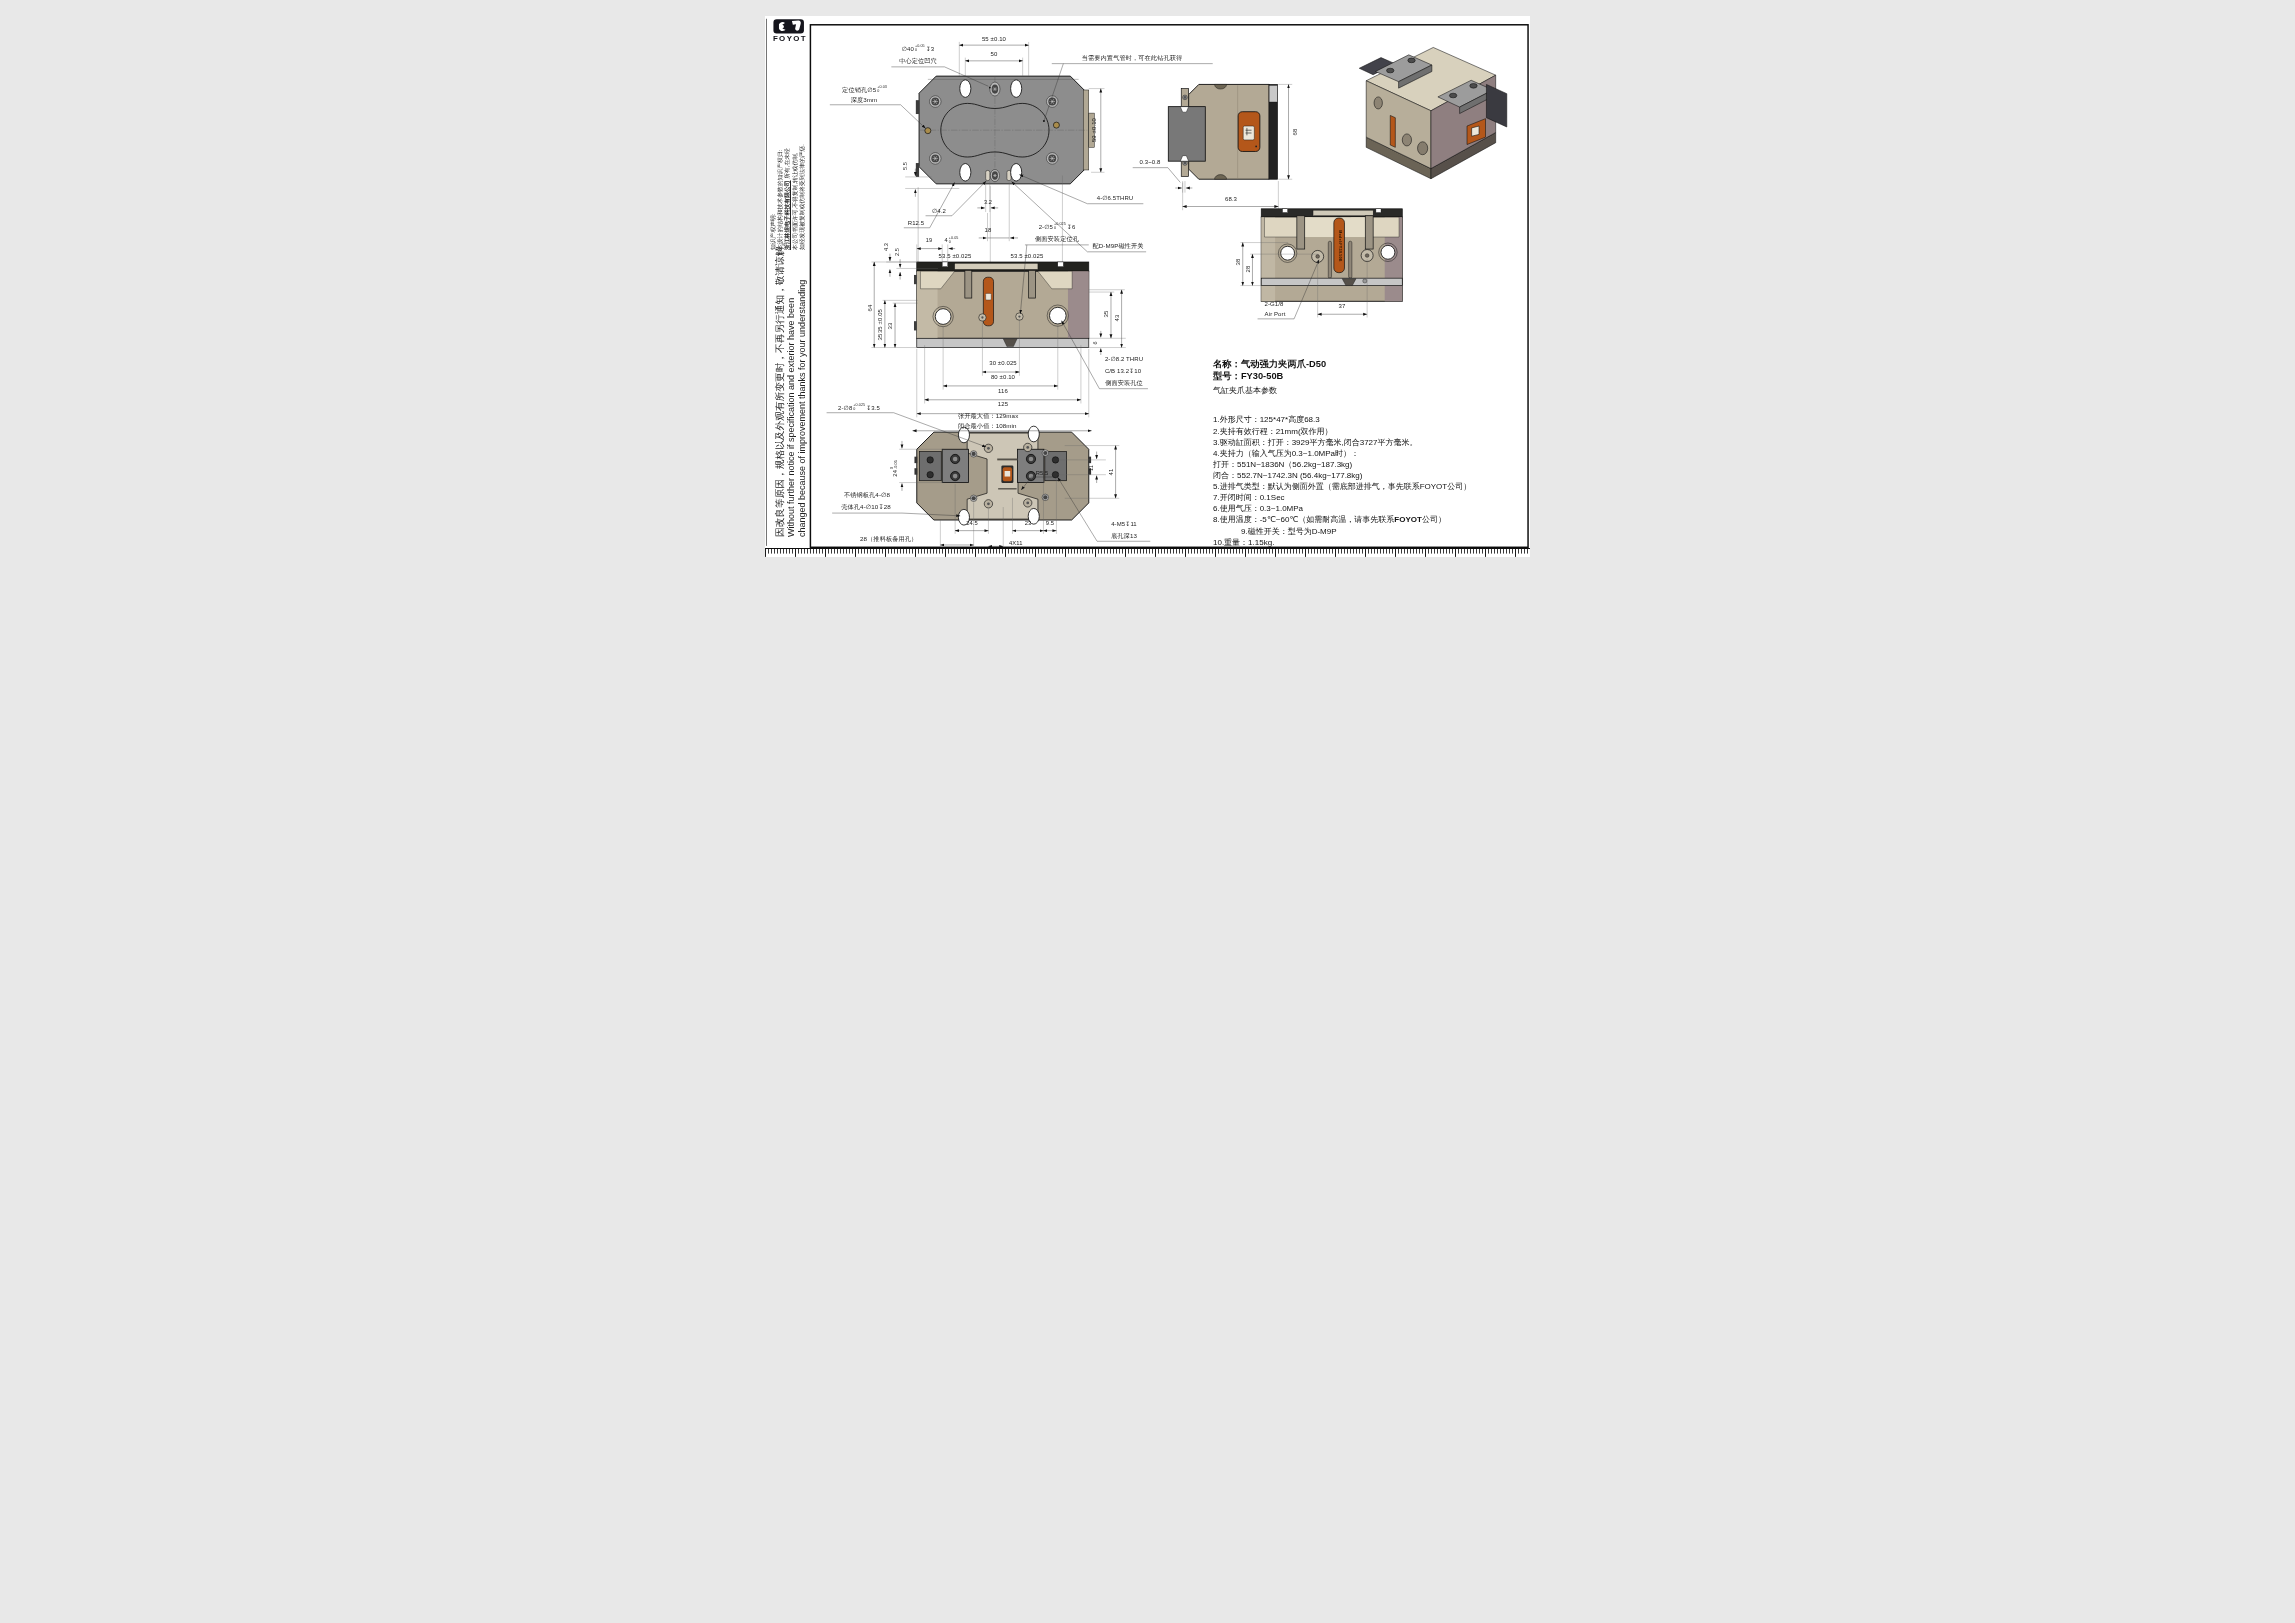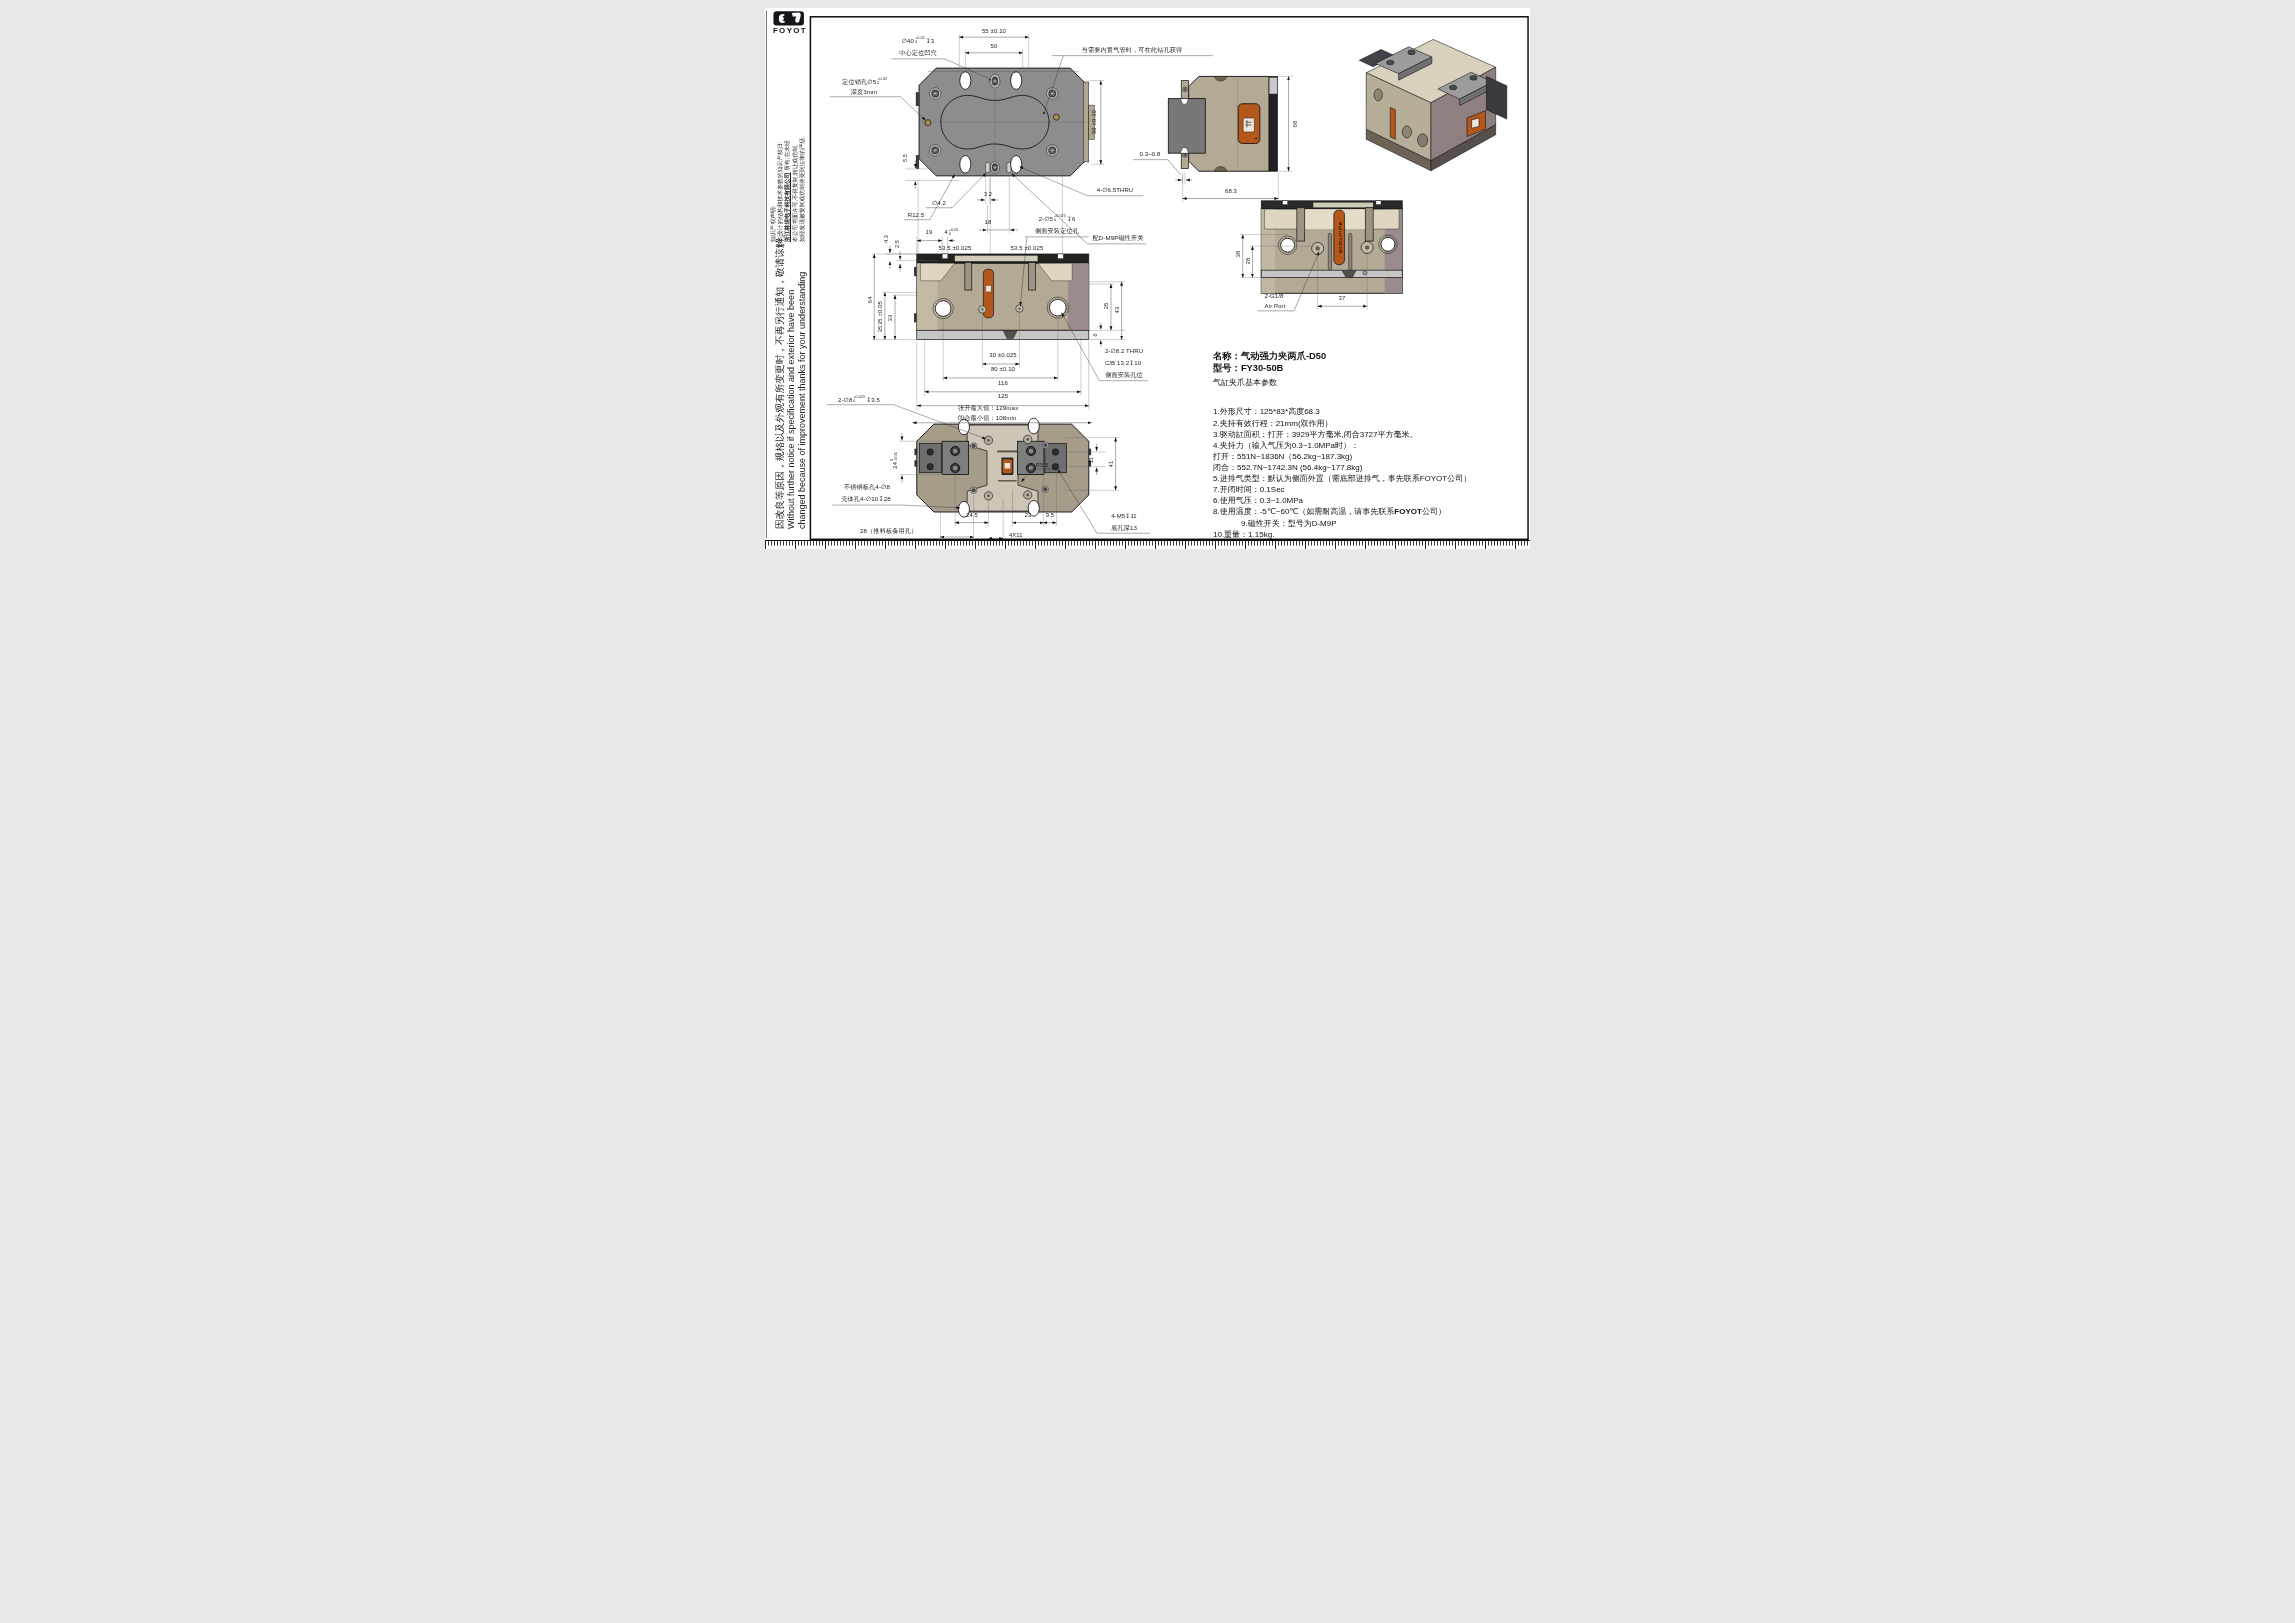--- a/index.html
+++ b/index.html
@@ -1,16 +1,16 @@
 <!DOCTYPE html>
 <html style="font-size:7.4px"><head>
 <meta charset="utf-8">
 <style>
   html,body{margin:0;padding:0;background:#e8e8e8;}
-  #canvas{position:relative;width:765px;height:541px;background:#fff;margin:8px auto;overflow:hidden;
+  #canvas{position:relative;width:765px;height:541px;background:#fff;margin:16px auto;overflow:hidden;
           font-family:"Liberation Sans","DejaVu Sans",sans-serif;color:#1a1a1a;}
   svg{position:absolute;left:0;top:0;}
   .lb{position:absolute;white-space:nowrap;transform:translate(-50%,-50%);font-size:6px;line-height:1.05;
       letter-spacing:0.1px;color:#1c1c1c;}
   .la{transform:translate(0,-50%);}
   .rot{transform:translate(-50%,-50%) rotate(-90deg);}
   .rotd{transform:translate(-50%,-50%) rotate(90deg);}
   .s12{font-size:5.6px}.s125{font-size:5.8px}.s135{font-size:6.2px}
   .tol{display:inline-flex;flex-direction:column;font-size:3.7px;line-height:3.9px;vertical-align:middle;
        margin:0 0.9px;text-align:left;font-style:normal}
@@ -476,21 +476,21 @@
 <div class="lb s125" style="left:263px;top:507px">23</div>
 <div class="lb s125" style="left:285px;top:507px">9.5</div>
 <div class="lb la s135" style="left:95px;top:523px">28（推料板备用孔）</div>
 <div class="lb la s125" style="left:244px;top:527px">4X11</div>
 <div class="lb" style="left:359px;top:508px">4-M5↧11</div>
 <div class="lb s135" style="left:359px;top:520px">底孔深13</div>
 
 <div class="spec t20" style="left:448px;top:348px">名称：气动强力夹两爪-D50</div>
 <div class="spec t20" style="left:448px;top:360px">型号：FY30-50B</div>
 <div class="spec" style="left:448px;top:374px">气缸夹爪基本参数</div>
-<div class="spec" style="left:448px;top:403px">1.外形尺寸：125*83*高度68.3</div>
+<div class="spec" style="left:448px;top:403px">1.外形尺寸：125*47*高度68.3</div>
 <div class="spec" style="left:448px;top:415px">2.夹持有效行程：21mm(双作用）</div>
 <div class="spec" style="left:448px;top:426px">3.驱动缸面积：打开：3929平方毫米,闭合3727平方毫米。</div>
 <div class="spec" style="left:448px;top:437px">4.夹持力（输入气压为0.3~1.0MPa时）：</div>
 <div class="spec" style="left:448px;top:448px">打开：551N~1836N（56.2kg~187.3kg)</div>
 <div class="spec" style="left:448px;top:459px">闭合：552.7N~1742.3N (56.4kg~177.8kg)</div>
 <div class="spec" style="left:448px;top:470px">5.进排气类型：默认为侧面外置（需底部进排气，事先联系FOYOT公司）</div>
 <div class="spec" style="left:448px;top:481px">7.开闭时间：0.1Sec</div>
 <div class="spec" style="left:448px;top:492px">6.使用气压：0.3~1.0MPa</div>
 <div class="spec" style="left:448px;top:503px"><span>8.使用温度：-5℃~60℃（如需耐高温，请事先联系</span><b>FOYOT</b><span>公司）</span></div>
 <div class="spec" style="left:476px;top:515px">9.磁性开关：型号为D-M9P</div>

